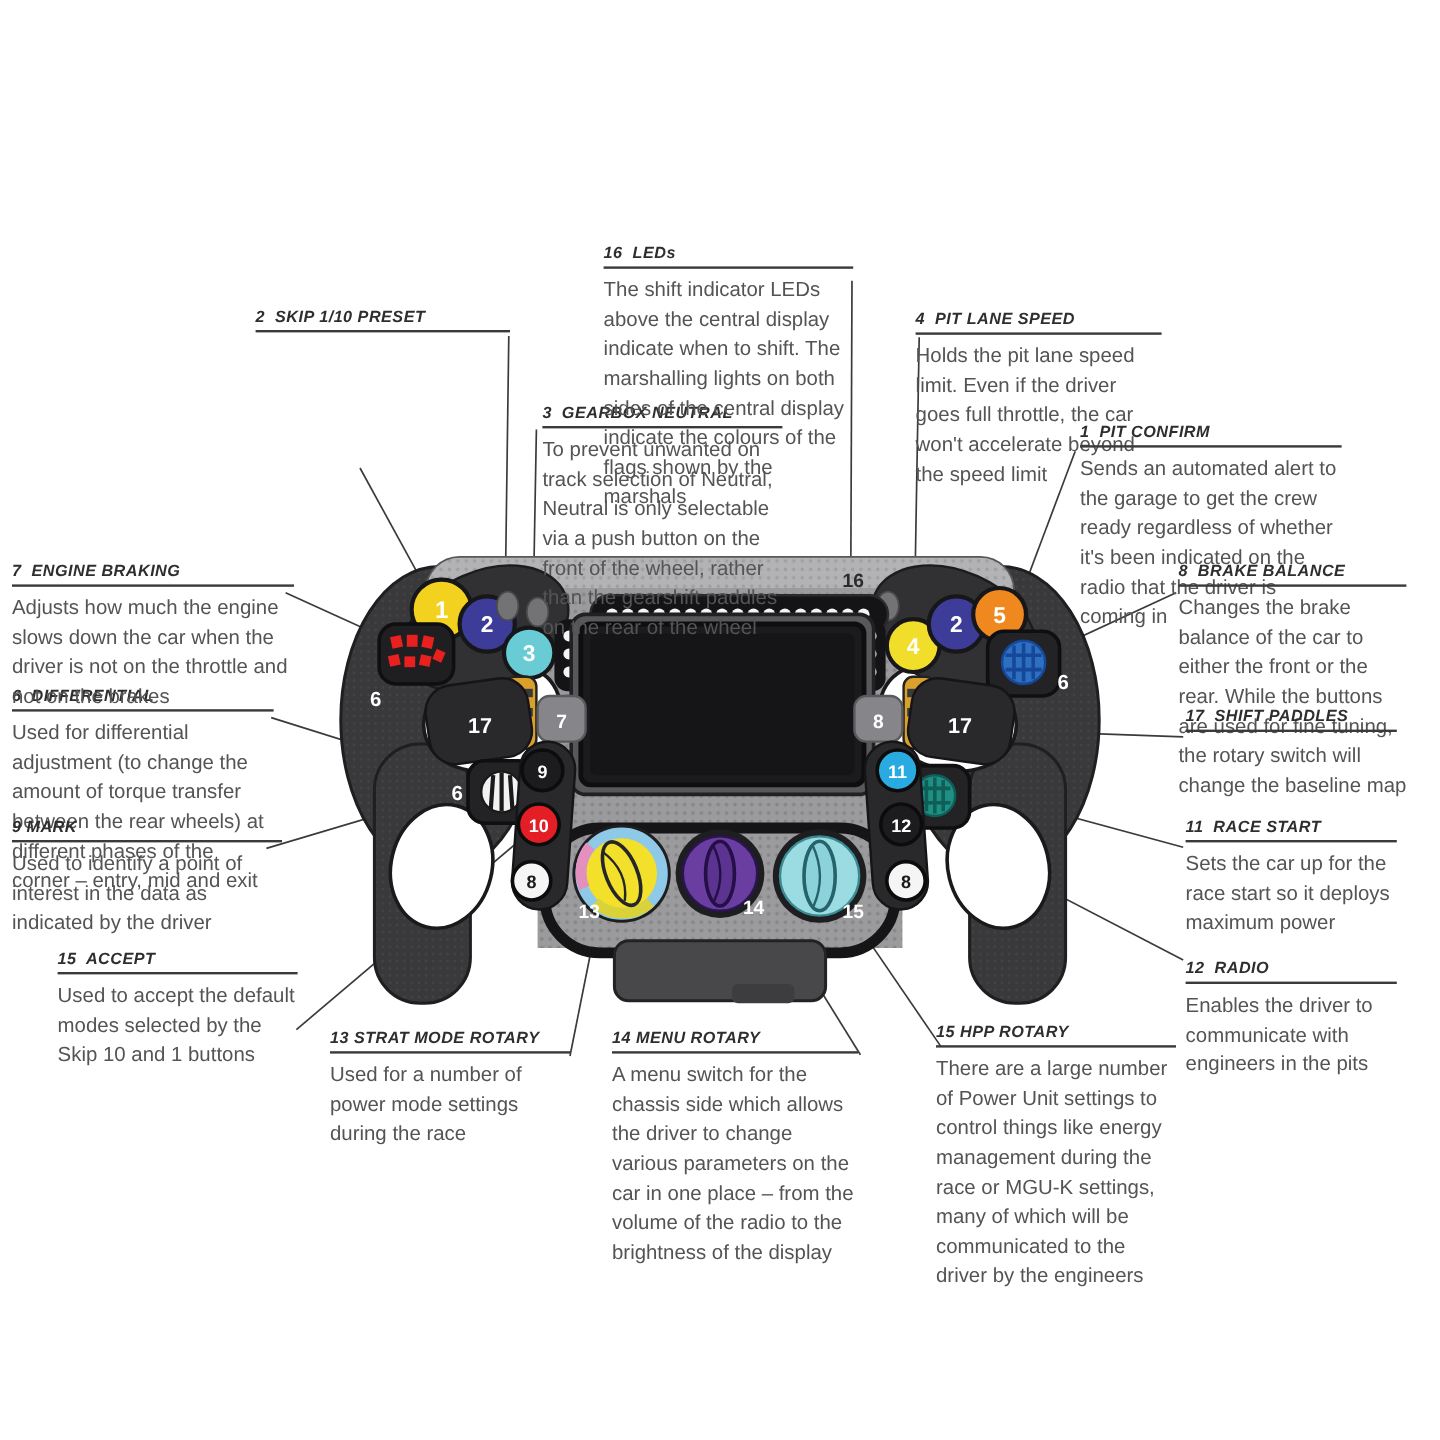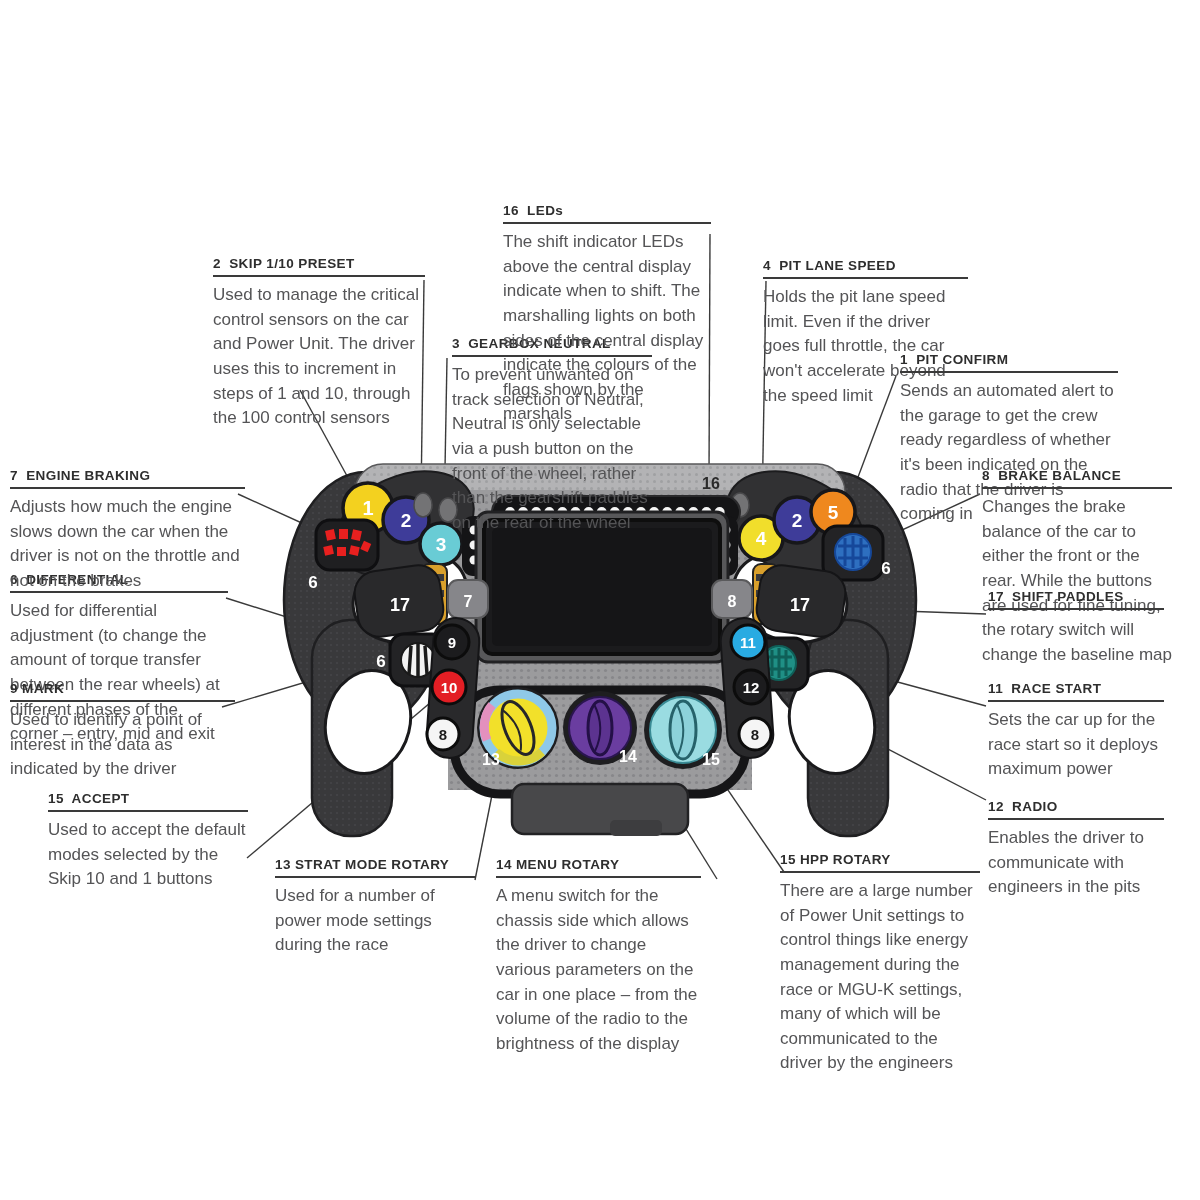--- a/index.html
+++ b/index.html
@@ -1,20 +1,20 @@
 <!DOCTYPE html>
 <html><head>
 <meta charset="utf-8">
 <style>
   html,body{margin:0;padding:0;background:#fff;}
   #stage{position:relative;width:1200px;height:1200px;background:#ffffff;overflow:hidden;
          font-family:"Liberation Sans",sans-serif;}
   .lbl{position:absolute;}
   .lh{font-size:13.5px;font-weight:700;letter-spacing:.4px;color:#2e2e2e;
-      padding-bottom:4px;border-bottom:2px solid #3a3a3a;white-space:pre;}
+      padding-bottom:4px;border-bottom:2px solid #3a3a3a;white-space:pre;font-style:italic;}
   .lb{font-size:17px;line-height:1.45;color:#545456;padding-top:6px;}
   #wheel{position:absolute;left:280px;top:450px;width:640px;height:390px;}
   #lines{position:absolute;left:0;top:0;width:1200px;height:1200px;pointer-events:none;}
   .wtxt{font-family:"Liberation Sans",sans-serif;font-weight:700;}
 </style>
 </head>
 <body>
 
 <div id="stage">
 
@@ -237,21 +237,20 @@
       <text x="471" y="243" font-size="15" fill="#fff">12</text>
       <text x="475" y="290" font-size="15" fill="#1a1a1a">8</text>
       <text x="211" y="315" font-size="16" fill="#fff">13</text>
       <text x="348" y="312" font-size="16" fill="#fff">14</text>
       <text x="431" y="315" font-size="16" fill="#fff">15</text>
     </g>
   </svg>
 
   <div class="lbl" style="left:213px;top:256px;width:212px">
     <div class="lh">2  SKIP 1/10 PRESET</div>
-    <div class="lb">Used to manage the critical control sensors on the car and Power Unit. The driver uses this to increment in steps of 1 and 10, through the 100 control sensors</div>
   </div>
   <div class="lbl" style="left:452px;top:336px;width:200px">
     <div class="lh">3  GEARBOX NEUTRAL</div>
     <div class="lb">To prevent unwanted on track selection of Neutral, Neutral is only selectable via a push button on the front of the wheel, rather than the gearshift paddles on the rear of the wheel</div>
   </div>
   <div class="lbl" style="left:763px;top:258px;width:205px">
     <div class="lh">4  PIT LANE SPEED</div>
     <div class="lb">Holds the pit lane speed limit. Even if the driver goes full throttle, the car won't accelerate beyond the speed limit</div>
   </div>
   <div class="lbl" style="left:900px;top:352px;width:218px">
@@ -283,21 +282,21 @@
     <div class="lb">Sets the car up for the race start so it deploys maximum power</div>
   </div>
   <div class="lbl" style="left:988px;top:799px;width:176px">
     <div class="lh">12  RADIO</div>
     <div class="lb">Enables the driver to communicate with engineers in the pits</div>
   </div>
   <div class="lbl" style="left:275px;top:857px;width:200px">
     <div class="lh">13 STRAT MODE ROTARY</div>
     <div class="lb">Used for a number of power mode settings during the race</div>
   </div>
-  <div class="lbl" style="left:496px;top:857px;width:205px">
+  <div class="lbl" style="left:510px;top:857px;width:205px">
     <div class="lh">14 MENU ROTARY</div>
     <div class="lb">A menu switch for the chassis side which allows the driver to change various parameters on the car in one place – from the volume of the radio to the brightness of the display</div>
   </div>
   <div class="lbl" style="left:780px;top:852px;width:200px">
     <div class="lh">15 HPP ROTARY</div>
     <div class="lb">There are a large number of Power Unit settings to control things like energy management during the race or MGU-K settings, many of which will be communicated to the driver by the engineers</div>
   </div>
   <div class="lbl" style="left:503px;top:203px;width:208px">
     <div class="lh">16  LEDs</div>
     <div class="lb">The shift indicator LEDs above the central display indicate when to shift. The marshalling lights on both sides of the central display indicate the colours of the flags shown by the marshals</div>

